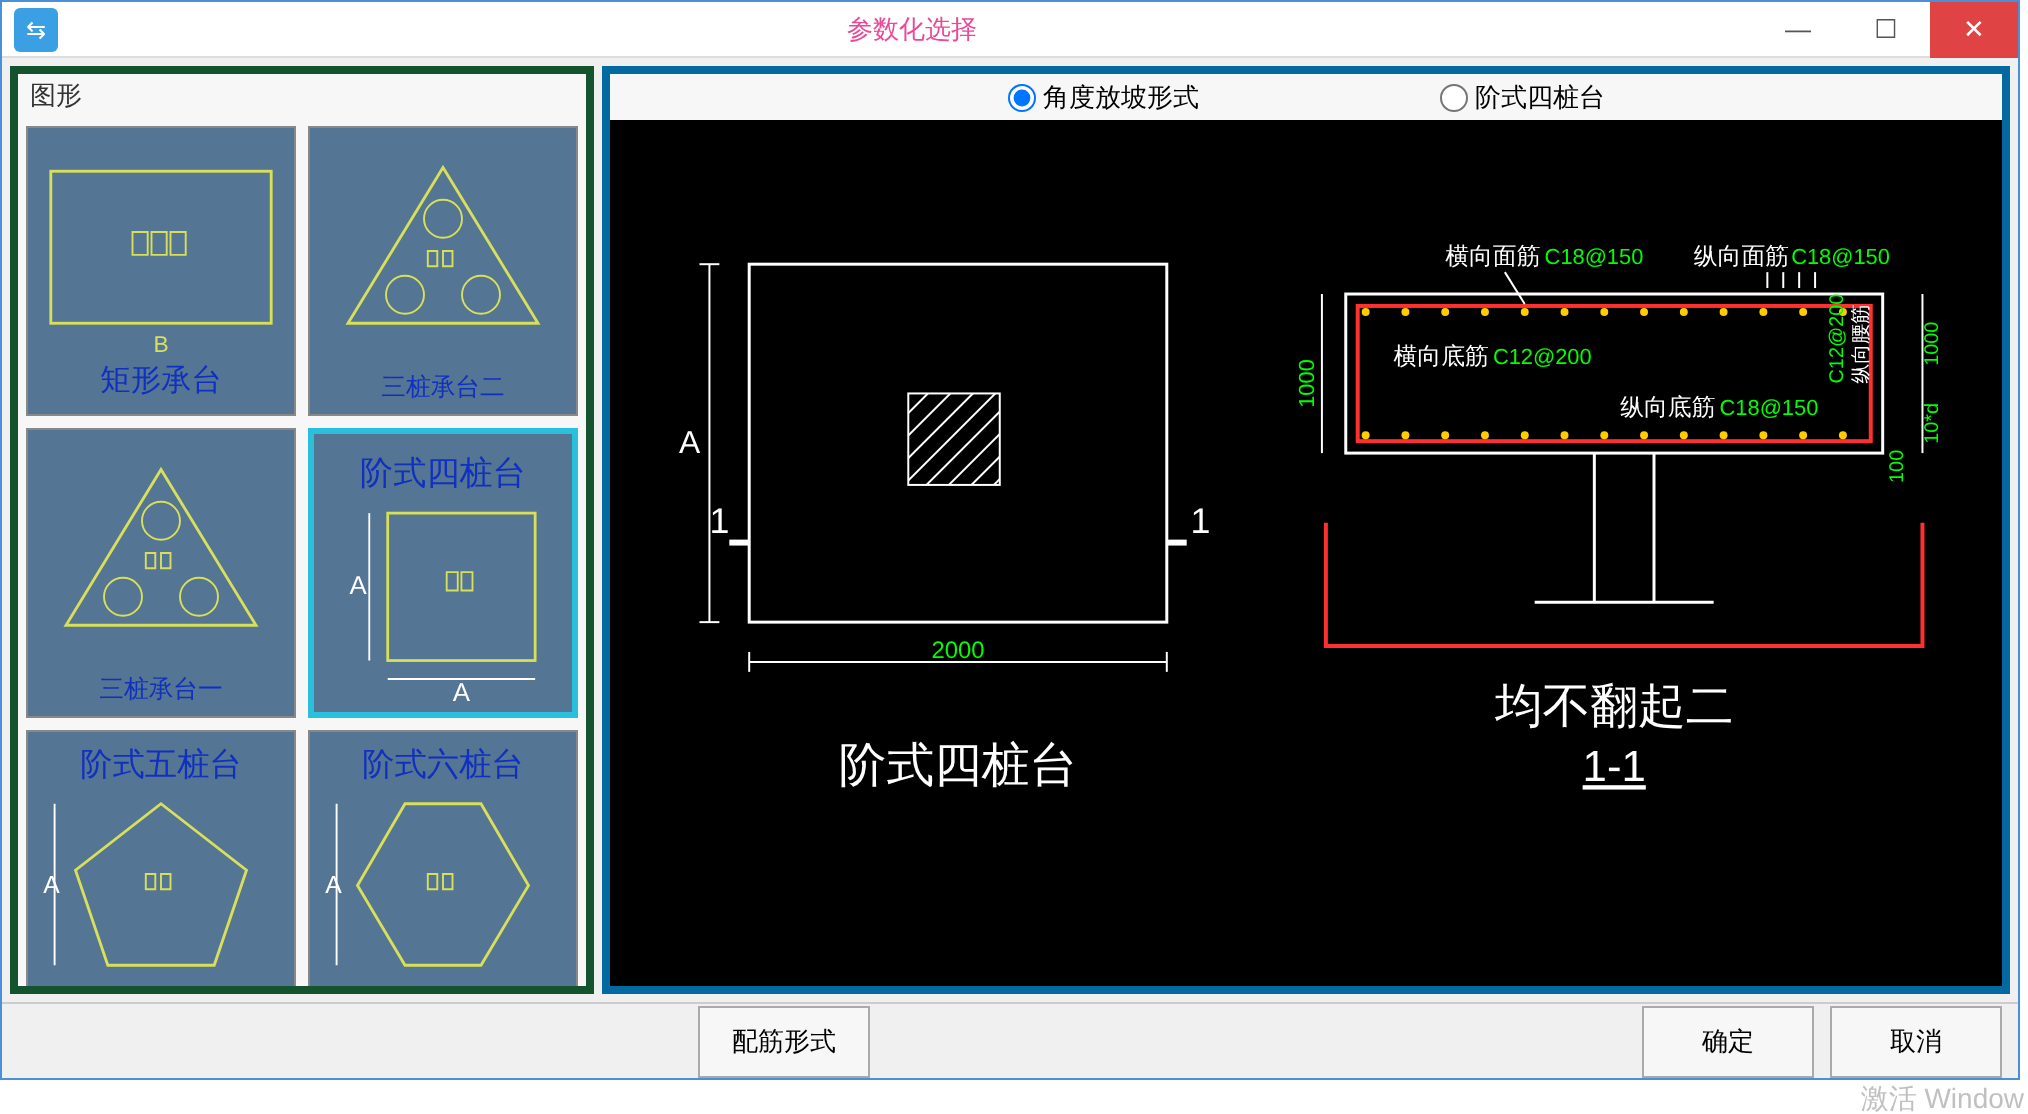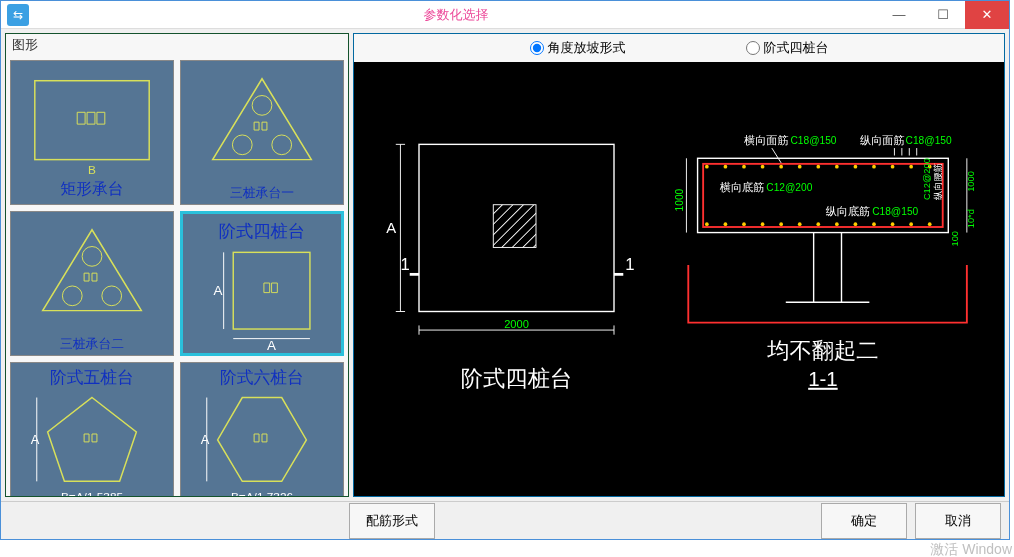--- a/index.html
+++ b/index.html
@@ -7,27 +7,27 @@
   .window { width: 1010px; height: 540px; border: 1px solid #4a90d9; background: #f0f0f0; position: relative; }
   .titlebar { height: 28px; background: #fff; display: flex; align-items: center; border-bottom: 1px solid #ddd; }
   .appicon { width: 22px; height: 22px; margin: 0 6px; background: #3ba0e3; border-radius: 3px; display: flex; align-items: center; justify-content: center; color: #fff; font-size: 12px; }
   .title { flex: 1; text-align: center; font-size: 13px; color: #ec4899; }
   .winbtns { display: flex; }
   .winbtn { width: 44px; height: 28px; display: flex; align-items: center; justify-content: center; font-size: 13px; }
   .winbtn.close { background: #e04343; color: #fff; }
   .winbtn.min, .winbtn.max { color: #555; }
   .content { position: absolute; top: 28px; left: 0; right: 0; bottom: 0; display: flex; flex-direction: column; }
   .mainrow { flex: 1; display: flex; padding: 4px; gap: 4px; overflow: hidden; }
-  .leftpanel { width: 344px; border: 1px solid #14532d; background: #f7f7f7; display: flex; flex-direction: column; }
+  .leftpanel { width: 292px; border: 4px solid #14532d; background: #f7f7f7; display: flex; flex-direction: column; }
   .lpheader { font-size: 13px; padding: 2px 6px; color: #333; }
   .thumbs { flex: 1; overflow-y: auto; overflow-x: hidden; display: grid; grid-template-columns: 1fr 1fr; gap: 6px; padding: 4px; }
   .thumb { border: 1px solid #888; background: #557594; position: relative; height: 145px; }
   .thumb.selected { border: 3px solid #2ac0db; }
   .thumb svg { width: 100%; height: 100%; display: block; }
-  .rightpanel { flex: 1; display: flex; flex-direction: column; border: 1px solid #0369a1; }
+  .rightpanel { flex: 1; display: flex; flex-direction: column; border: 4px solid #0369a1; }
   .radiorow { height: 28px; display: flex; align-items: center; justify-content: center; gap: 120px; background: #f7f7f7; font-size: 13px; }
   .radiorow label { display: flex; align-items: center; gap: 4px; }
   .canvas { flex: 1; background: #000; position: relative; }
   .canvas svg { width: 100%; height: 100%; }
   .bottomrow { height: 38px; display: flex; align-items: center; padding: 0 8px; gap: 8px; background: #f0f0f0; border-top: 1px solid #ccc; }
   .spacer { flex: 1; }
   .btn { width: 86px; height: 36px; font-size: 13px; background: #f7f7f7; border: 1px solid #aaa; cursor: pointer; }
   .btn.left { margin-left: 340px; }
   .watermark { position: absolute; right: 2px; bottom: -2px; color: #c0c0c0; font-size: 14px; pointer-events:none; }
   input[type=radio]{ width:14px;height:14px; }
@@ -62,32 +62,32 @@
             </svg>
           </div>
 
           <div class="thumb">
             <svg viewBox="0 0 140 145">
               <path d="M70 18 L120 100 L20 100 Z" fill="none" stroke="#d8e05a" stroke-width="1.5"></path>
               <circle cx="70" cy="45" r="10" fill="none" stroke="#d8e05a"></circle>
               <circle cx="50" cy="85" r="10" fill="none" stroke="#d8e05a"></circle>
               <circle cx="90" cy="85" r="10" fill="none" stroke="#d8e05a"></circle>
               <path d="M62 62h5v8h-5zM70 62h5v8h-5z" fill="none" stroke="#d8e05a"></path>
-              <text x="70" y="138" text-anchor="middle" fill="#1030c0" font-size="13">三桩承台一</text>
+              <text x="70" y="138" text-anchor="middle" fill="#1030c0" font-size="13">三桩承台二</text>
             </svg>
           </div>
 
           <div class="thumb">
             <svg viewBox="0 0 140 145">
               <path d="M70 18 L120 100 L20 100 Z" fill="none" stroke="#d8e05a" stroke-width="1.5"></path>
               <circle cx="70" cy="45" r="10" fill="none" stroke="#d8e05a"></circle>
               <circle cx="50" cy="85" r="10" fill="none" stroke="#d8e05a"></circle>
               <circle cx="90" cy="85" r="10" fill="none" stroke="#d8e05a"></circle>
               <path d="M62 62h5v8h-5zM70 62h5v8h-5z" fill="none" stroke="#d8e05a"></path>
-              <text x="70" y="138" text-anchor="middle" fill="#1030c0" font-size="13">三桩承台二</text>
+              <text x="70" y="138" text-anchor="middle" fill="#1030c0" font-size="13">三桩承台一</text>
             </svg>
           </div>
 
           <div class="thumb selected">
             <svg viewBox="0 0 140 145">
               <text x="70" y="24" text-anchor="middle" fill="#1030c0" font-size="18">阶式四桩台</text>
               <rect x="40" y="40" width="80" height="80" fill="none" stroke="#d8e05a" stroke-width="1.5"></rect>
               <path d="M72 72h6v10h-6zM80 72h6v10h-6z" fill="none" stroke="#d8e05a"></path>
               <line x1="30" y1="40" x2="30" y2="120" stroke="#fff"></line>
               <line x1="40" y1="130" x2="120" y2="130" stroke="#fff"></line>

